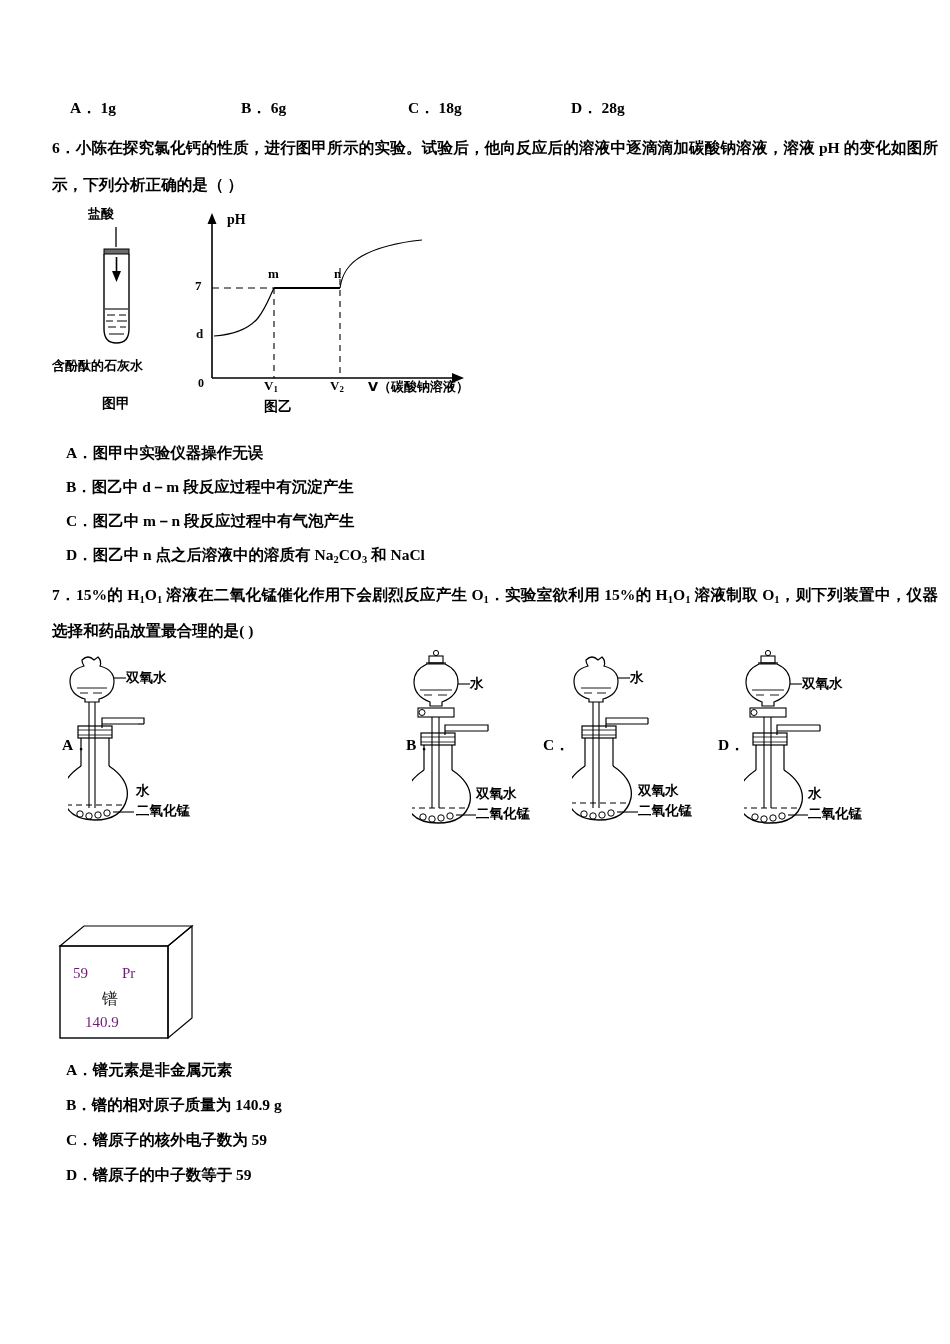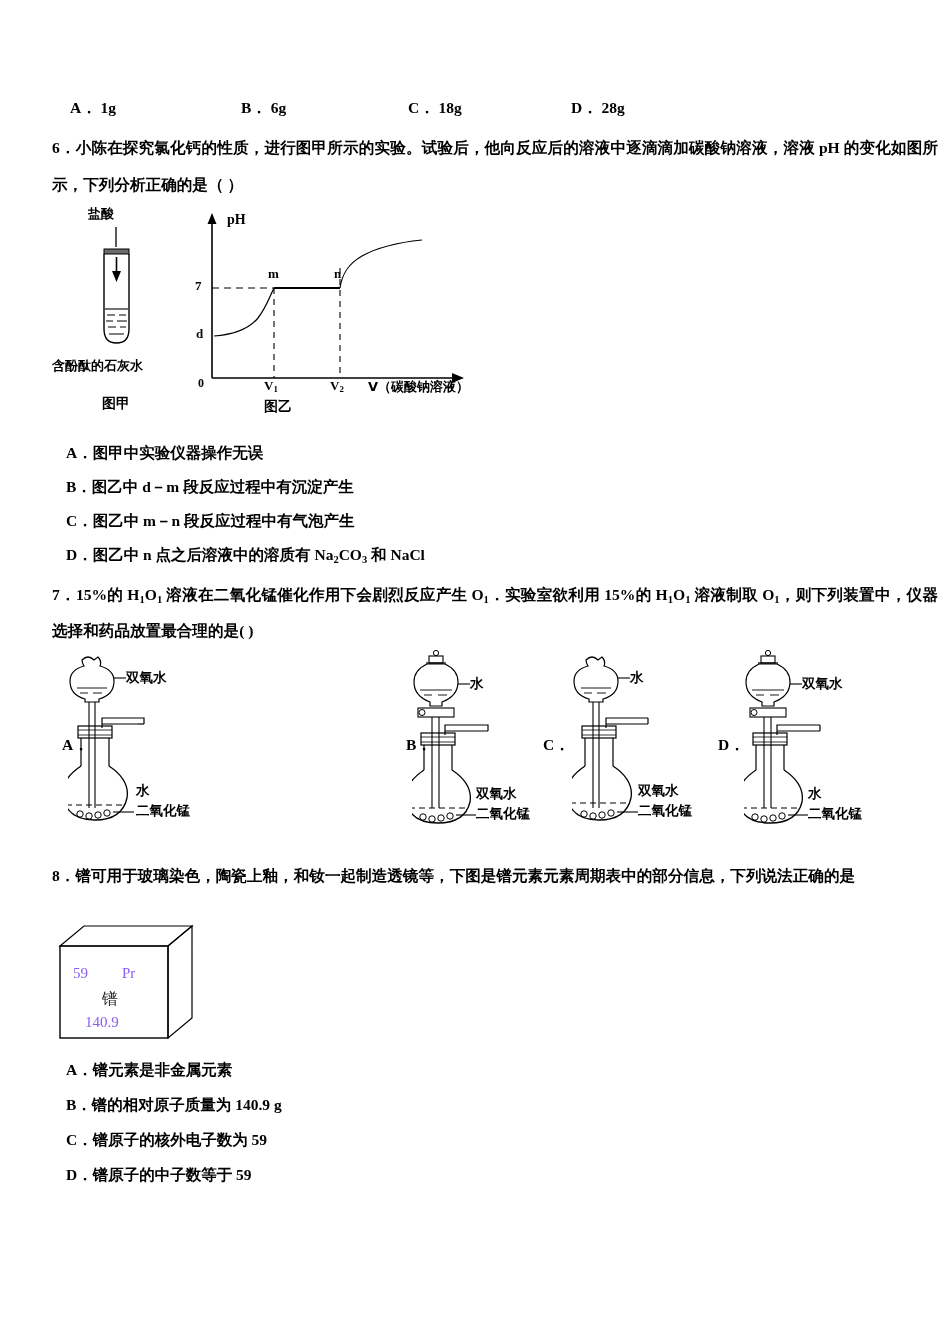--- a/index.html
+++ b/index.html
@@ -64,21 +64,21 @@
     font-family: "DejaVu Sans", sans-serif;
     font-weight: 700;
     font-size: 14px;
     white-space: nowrap;
   }
   
   .cube-txt {
     position: absolute;
     font-family: "Liberation Serif", serif;
     font-size: 15px;
-    color: #8b5cf6;
+    color: #701a75;
     white-space: nowrap;
   }
   .cube-cn {
     position: absolute;
     font-family: "DejaVu Sans", sans-serif;
     font-size: 16px;
     color: #1a1a1a;
     white-space: nowrap;
   }
   svg { display: block; }
@@ -341,23 +341,20 @@
       <circle cx="29" cy="170" r="3.2" fill="none" stroke="#000" stroke-width="1"></circle>
       <circle cx="38" cy="168" r="3.2" fill="none" stroke="#000" stroke-width="1"></circle>
       <line x1="46" y1="36" x2="58" y2="36" stroke="#000" stroke-width="1.1"></line>
       <line x1="44" y1="167" x2="64" y2="167" stroke="#000" stroke-width="1.1"></line>
     </svg>
     <div class="apparatus-label" style="left:58px; top:28px;">双氧水</div>
     <div class="apparatus-label" style="left:64px; top:138px;">水</div>
     <div class="apparatus-label" style="left:64px; top:158px;">二氧化锰</div>
   </div>
 
-  <div class="q-body" style="top:858px; left:52px; width:886px; line-height:2.3;">
-    <span>8．</span><span>镨可用于玻璃染色，陶瓷上釉，和钕一起制造透镜等，下图是镨元素元素周期表中的部分信息，下列说法正确的是</span>
-  </div>
 
   <div class="fig-jia" style="left:52px; top:922px; width:160px; height:125px;">
     <svg width="160" height="125" viewBox="0 0 160 125">
 
       <polygon points="8,24 32,4 140,4 116,24" fill="none" stroke="#000" stroke-width="1.2"></polygon>
 
       <polygon points="116,24 140,4 140,96 116,116" fill="none" stroke="#000" stroke-width="1.2"></polygon>
 
       <rect x="8" y="24" width="108" height="92" fill="none" stroke="#000" stroke-width="1.4"></rect>
     </svg>

